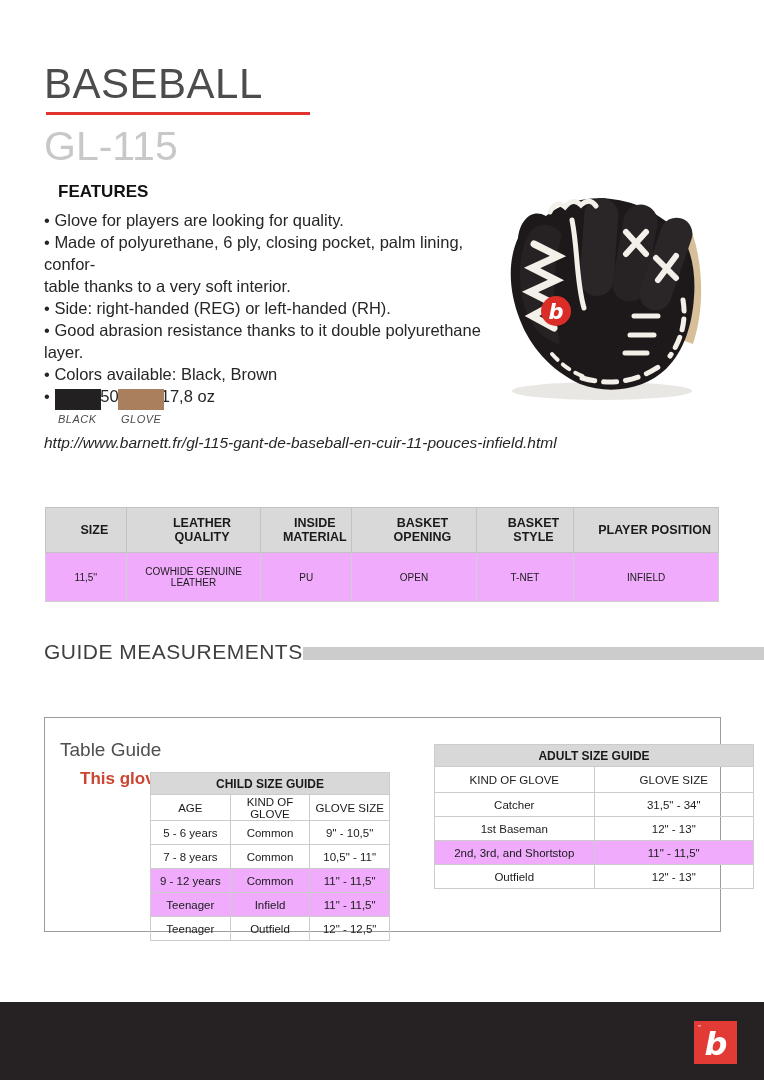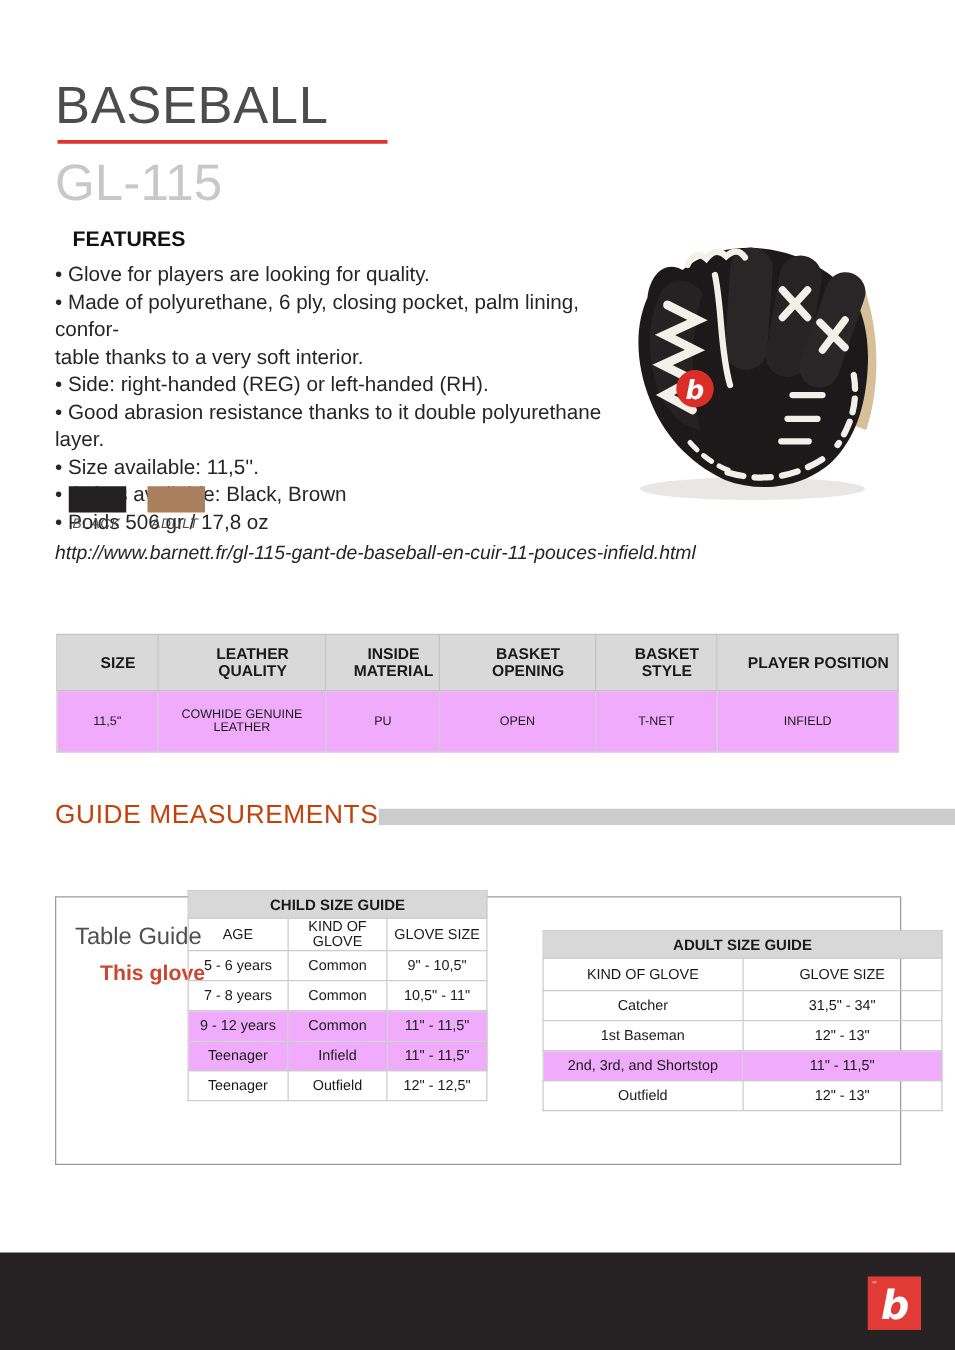--- a/index.html
+++ b/index.html
@@ -31,33 +31,33 @@
 
   .product-url{left:44px;top:434px;font-size:15.5px;font-style:italic;color:#262626;text-decoration:none;}
 
   
   .specs{left:45px;top:507px;width:674px;border-collapse:collapse;table-layout:fixed;}
   .specs th,.specs td{border:1px solid #cfcfcf;text-align:center;vertical-align:middle;padding:2px 3px;}
   .specs th{background:#d9d9d9;font-size:12.5px;font-weight:bold;color:#1a1a1a;height:40px;border-color:#c3c3c3;padding-left:20px;}
   .specs td{font-size:10px;height:44px;color:#1a1a1a;background:#f0abfc;}
 
   
-  .guide-title{left:44px;top:640px;font-size:21px;color:#c2410c;letter-spacing:.5px;}
+  .guide-title{left:44px;top:640px;font-size:21px;color:#404040;letter-spacing:.5px;}
   .guide-bar{left:303px;top:647px;width:461px;height:13px;background:#cccccc;}
   .guide-box{left:44px;top:717px;width:675px;height:213px;border:1px solid #9b9b9b;background:#fff;}
   .box-label{left:60px;top:739px;font-size:19px;color:#4f4f4f;}
   .this-glove{left:60px;top:769px;font-size:17px;font-weight:bold;color:#cb4531;margin-left:20px;}
 
   .gtable{border-collapse:collapse;table-layout:fixed;width:100%;}
   .gtable th,.gtable td{border:1px solid #cccccc;text-align:center;vertical-align:middle;font-size:11.5px;color:#1a1a1a;padding:0 2px;}
   .gtable .ttl{background:#d8d8d8;font-size:12px;font-weight:bold;height:21px;}
   .gtable .hdr td{height:25px;}
   .gtable .row td{height:23px;}
   .gtable .hl td{background:#f0abfc;}
-  .child-wrap{left:150px;top:712px;width:240px;}
+  .child-wrap{left:150px;top:772px;width:240px;}
   .adult-wrap{left:434px;top:744px;width:320px;}
 
   
   .footer-bar{left:0;top:1002px;width:764px;height:78px;background:#262223;}
   .footer-logo{left:694px;top:1021px;width:43px;height:43px;}
 </style>
 </head>
 <body>
 
 <div>
@@ -66,21 +66,20 @@
   <div class="abs title-rule"></div>
   <div class="abs model-number">GL-115</div>
   <div class="abs features-heading">FEATURES</div>
 
   <div class="abs bullets">
     <div class="bullet">Glove for players are looking for quality.</div>
     <div class="bullet">Made of polyurethane, 6 ply, closing pocket, palm lining, confor-
 table thanks to a very soft interior.</div>
     <div class="bullet">Side: right-handed (REG) or left-handed (RH).</div>
     <div class="bullet">Good abrasion resistance thanks to it double polyurethane layer.</div>
-    <div class="bullet">Size available: 11,5''.</div>
     <div class="bullet">Colors available: Black, Brown</div>
     <div class="bullet">Poids 506 gr / 17,8 oz</div>
   </div>
 
   <div class="abs glove-photo">
     <svg viewBox="0 0 232 230" width="232" height="230">
       <ellipse cx="116" cy="213" rx="90" ry="9" fill="#e9e7e3"></ellipse>
       <path d="M196,58 C206,88 208,130 196,162 L207,166 C219,130 217,86 206,54 Z" fill="#d7bf99"></path>
       <path d="M60,38 C46,30 34,42 32,60 C22,82 22,112 34,142 C44,168 64,192 94,206 C126,218 160,210 180,191 C198,173 206,148 208,119 C210,94 205,68 193,55 C152,12 90,12 60,38 Z" fill="#1d191a"></path>
       <rect x="96" y="20" width="34" height="98" rx="17" fill="#2a2627" transform="rotate(4 113 69)"></rect>
@@ -101,21 +100,21 @@
       <g>
         <circle cx="70" cy="133" r="15" fill="#da2d28"></circle>
         <text x="70" y="141" text-anchor="middle" font-family="'DejaVu Sans',sans-serif" font-size="21" font-style="italic" font-weight="bold" fill="#ffffff">b</text>
       </g>
     </svg>
   </div>
 
   <div class="abs swatch swatch-black"></div>
   <div class="abs swatch swatch-brown"></div>
   <div class="abs swatch-label swatch-label-black">BLACK</div>
-  <div class="abs swatch-label swatch-label-brown">ADULT</div>
+  <div class="abs swatch-label swatch-label-brown">GLOVE</div>
 
   <a class="abs product-url">http://www.barnett.fr/gl-115-gant-de-baseball-en-cuir-11-pouces-infield.html</a>
 
   <table class="specs abs">
     <colgroup>
       <col style="width:12%">
         <col style="width:20%">
         <col style="width:13.5%">
       <col style="width:18.5%">
         <col style="width:14.5%">

